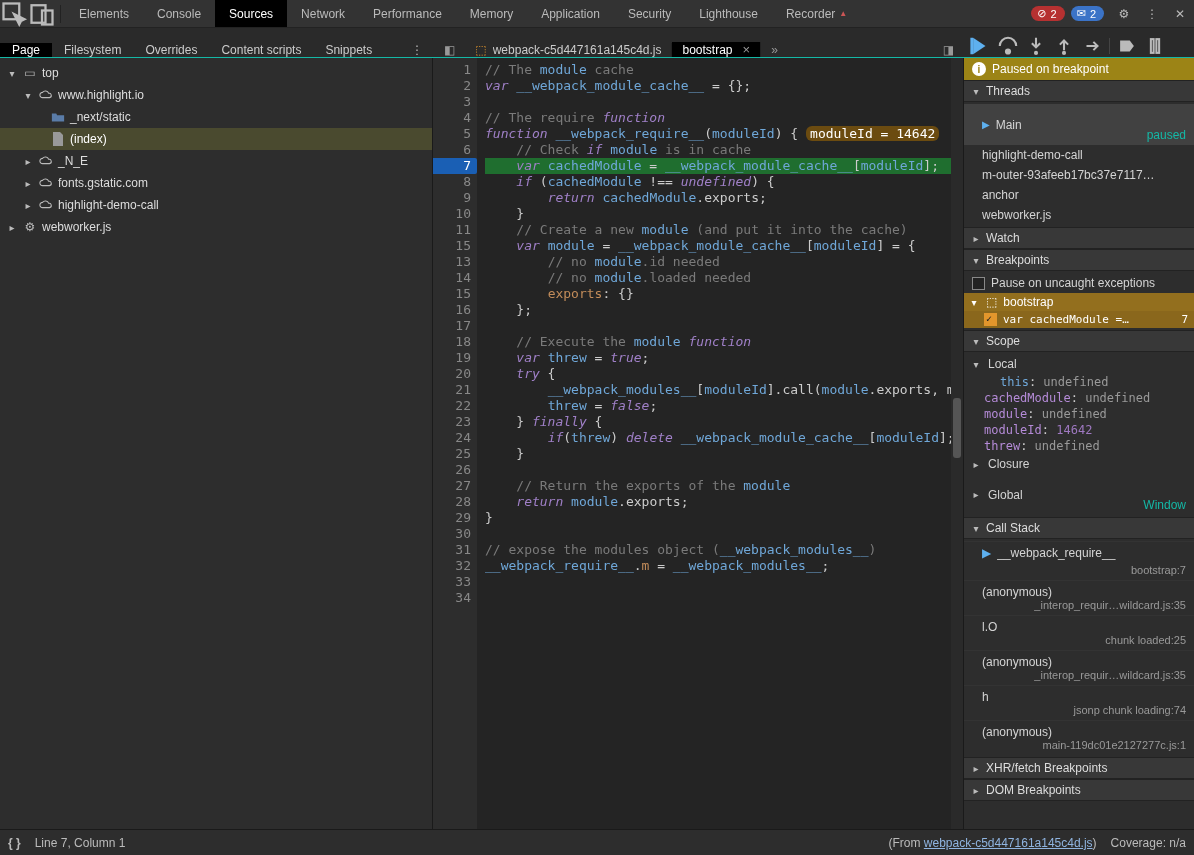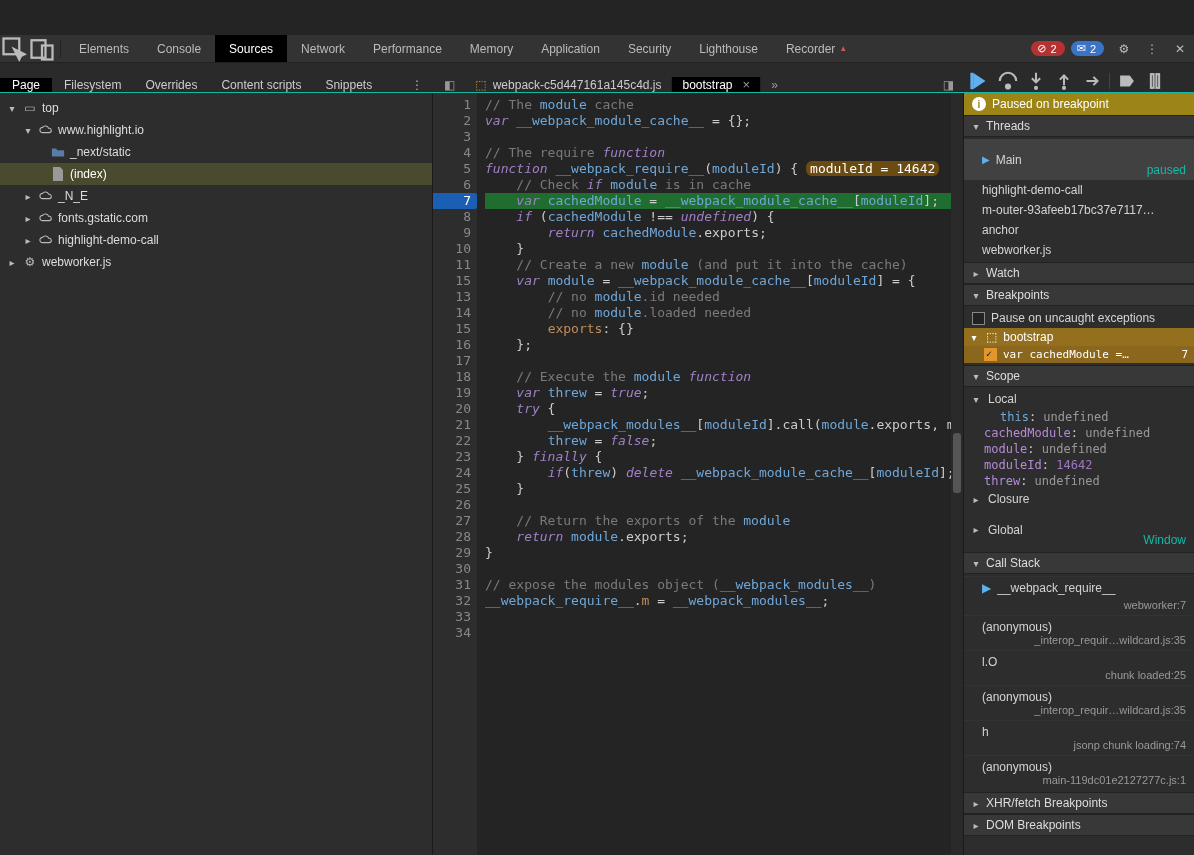--- a/index.html
+++ b/index.html
@@ -2,21 +2,21 @@
 <html><head>
 <meta charset="utf-8">
 <style>
   * { margin: 0; padding: 0; box-sizing: border-box; }
   body {
     width: 1194px; height: 855px; overflow: hidden;
     background: #242424; color: #d4d4d4;
     font-family: "Segoe UI", Arial, sans-serif; font-size: 12px;
   }
   
-  .topbar { height: 28px; background:#333; display:flex; align-items:center; border-bottom:1px solid #222;margin-top:35px;}
+  .topbar { height: 28px; background:#333; display:flex; align-items:center; border-bottom:1px solid #222;}
   .topbar .icon-btn { width:28px; height:28px; display:flex; align-items:center; justify-content:center; color:#bbb; cursor:pointer;}
   .topbar .tabs { display:flex; align-items:stretch; height:100%;}
   .topbar .tab { padding:0 14px; display:flex; align-items:center; color:#bbb; cursor:pointer; position:relative;}
   .topbar .tab.active { background:#000; color:#fff;}
   .topbar .rec-dot { font-size:8px; color:#cc5555; margin-left:4px;}
   .topbar .spacer { flex:1;}
   .pill { border-radius:9px; padding:1px 8px 1px 6px; font-size:11px; display:flex; align-items:center; gap:4px; margin-right:6px;}
   .pill.red { background:#b63131; color:#fff;}
   .pill.blue { background:#3b73c7; color:#fff;}
   
@@ -406,21 +406,21 @@
     <div class="sec-head">
         <span class="tw">▾</span>
         <span>Call Stack</span>
       </div>
     <div class="sec-body">
       <div class="cs-row top">
           <span class="arrow-blue">▶</span>
           <span>__webpack_require__</span>
         </div>
       <div class="cs-row" style="padding-top:0;border:none">
-          <div class="loc">webworker:7</div>
+          <div class="loc">bootstrap:7</div>
         </div>
       <div id="callstack-items">
           <div class="cs-row">
             <div>(anonymous)</div>
             <div class="loc">_interop_requir…wildcard.js:35</div>
           </div>
           <div class="cs-row">
             <div>l.O</div>
             <div class="loc">chunk loaded:25</div>
           </div>

